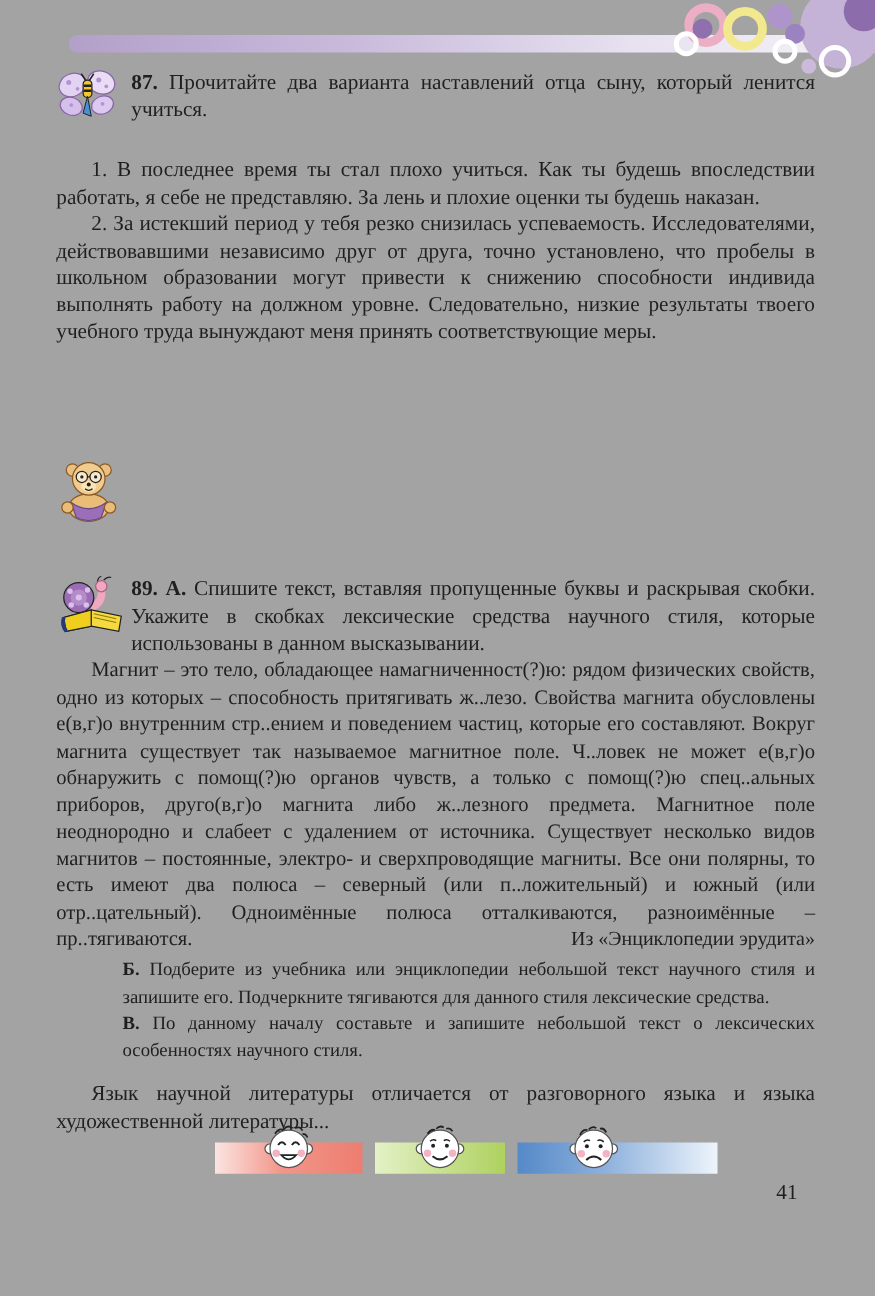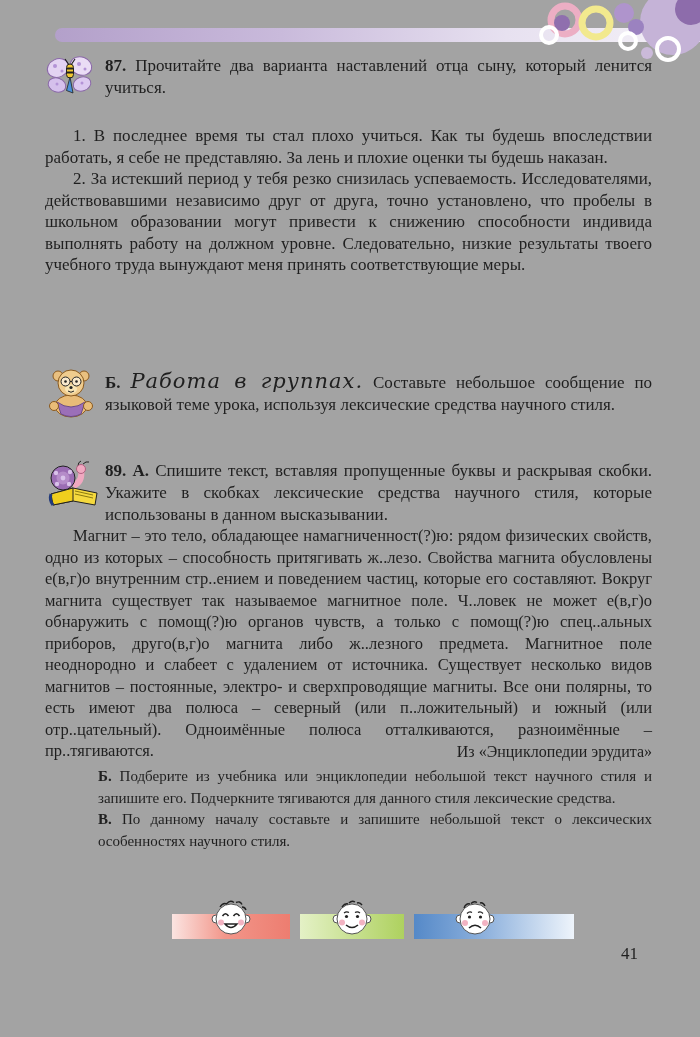--- a/index.html
+++ b/index.html
@@ -112,23 +112,20 @@
         <path d="M25 15.5 h2" stroke="#222"></path>
         <circle cx="20.5" cy="15.5" r="1.3" fill="#222"></circle>
         <circle cx="31.5" cy="15.5" r="1.3" fill="#222"></circle>
         <circle cx="26" cy="21.5" r="1.6" fill="#222"></circle>
         <path d="M23 25 q3 2.5 6 0" stroke="#222" fill="none"></path>
         <circle cx="9" cy="40" r="4.5" fill="#e9bc78" stroke="#8a5a20"></circle>
         <circle cx="43" cy="40" r="4.5" fill="#e9bc78" stroke="#8a5a20"></circle>
       </svg>
     </div>
     <div class="task-text">
-      <p style="margin-top:4px;"><b class="lbl">Б.</b>
-         <span class="script">Работа в группах.</span>
-         <span>Составьте небольшое сообщение по языковой теме урока, используя лексические средства научного стиля.</span></p>
     </div>
   </div>
 
   <div class="abs task-row" style="top:460px;">
     <div class="task-icon">
       <svg width="56" height="52" viewBox="0 0 56 52">
         <path d="M38 4 q3 -3 6 -2" stroke="#222" fill="none"></path>
         <path d="M33 6 q0 -4 3 -5" stroke="#222" fill="none"></path>
         <path d="M28 26 q10 -4 8 -16" stroke="#f0a8c0" stroke-width="6" fill="none"></path>
         <circle cx="36" cy="9" r="4.5" fill="#f0a8c0" stroke="#b06080"></circle>
@@ -162,20 +159,23 @@
     <span>Из «Энциклопедии эрудита»</span>
   </div>
 
   <div class="abs small-text" style="top:766px; left:98px;">
     <p><b class="lbl">Б.</b>
        <span>Подберите из учебника или энциклопедии небольшой текст научного стиля и запишите его. Подчеркните тягиваются для данного стиля лексические средства.</span></p>
     <p><b class="lbl">В.</b>
        <span>По данному началу составьте и запишите небольшой текст о лексических особенностях научного стиля.</span></p>
   </div>
 
+  <div class="abs closing" style="top:864px;">
+    <p>Язык научной литературы отличается от разговорного языка и языка художественной литературы...</p>
+  </div>
 
   <div class="footer-bars">
     <div class="fbar fbar-red">
       <svg width="42" height="40" viewBox="0 0 42 40">
         <circle cx="6" cy="21" r="4" fill="#fff" stroke="#555"></circle>
         <circle cx="36" cy="21" r="4" fill="#fff" stroke="#555"></circle>
         <circle cx="21" cy="21" r="15" fill="#fff" stroke="#555"></circle>
         <path d="M10 9 q3 -5 7 -3 M17 5.5 q3 -4 7 -1 M26 4.5 q4 -2 6 2 M32 9 q3 0 4 3" stroke="#222" fill="none" stroke-width="1.4"></path>
         <path d="M12.5 18 q3 -4.5 6 0 M23.5 18 q3 -4.5 6 0" stroke="#222" fill="none" stroke-width="1.6"></path>
         <circle cx="11" cy="24.5" r="3" fill="#f3b3c2"></circle>

